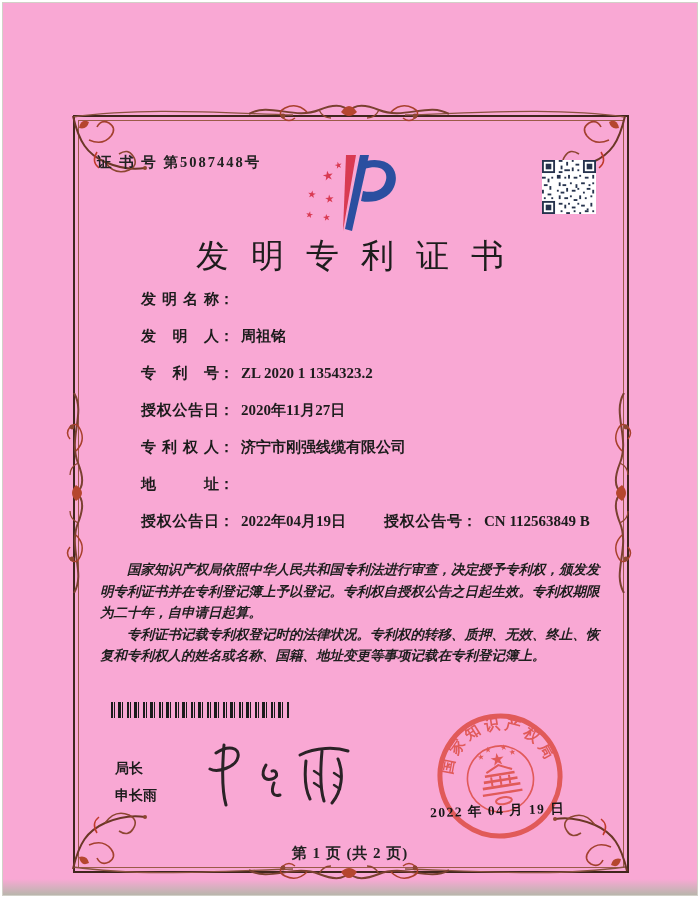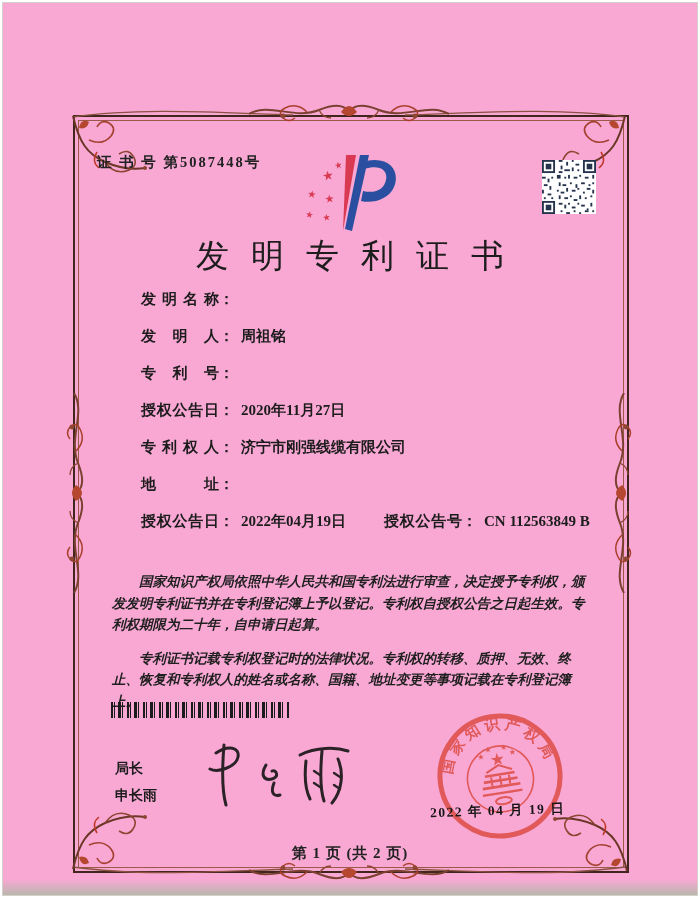--- a/index.html
+++ b/index.html
@@ -20,21 +20,21 @@
   .title{position:absolute;left:0;right:0;top:231px;text-align:center;font-size:33px;
     font-weight:normal;color:#1d1d1d;letter-spacing:22px;padding-left:22px;}
   .fields{position:absolute;left:108px;top:285px;width:492px;font-size:15px;font-weight:bold;color:#1c1c1c;margin-left:30px;}
   .field-row{display:flex;margin-bottom:15px;line-height:22px;white-space:nowrap;}
   .flabel{display:inline-block;width:78px;text-align:justify;text-align-last:justify;}
   .colon{margin-right:7px;}
   .grant-row{display:flex;line-height:22px;white-space:nowrap;}
   .grant-g2{margin-left:38px;display:flex;justify-content:flex-end;}
   .paras{position:absolute;left:97px;top:556px;width:508px;font-size:13.5px;line-height:21.5px;
     color:#1f1f1f;font-style:italic;font-weight:bold;}
-  .paras p{margin:12px;text-indent:2em;}
+  .paras p{margin:0;text-indent:2em;}
   .barcode{position:absolute;left:108px;top:699px;width:178px;height:16px;
     background:repeating-linear-gradient(90deg,#1c1c1c 0 2px,transparent 2px 3px,#1c1c1c 3px 4px,
       transparent 4px 7px,#1c1c1c 7px 10px,transparent 10px 11px,#1c1c1c 11px 12px,transparent 12px 16px);}
   .director{position:absolute;left:112px;top:752px;font-size:14px;font-weight:bold;
     color:#1c1c1c;line-height:27px;}
   .signature{position:absolute;left:185px;top:736px;}
   .qr{position:absolute;left:539px;top:157px;}
   .seal{position:absolute;left:430px;top:706px;transform:rotate(-9deg);}
   .seal-date{position:absolute;left:427px;top:799px;font-size:13.5px;font-weight:bold;color:#151515;
     letter-spacing:1.5px;transform:rotate(-2deg);white-space:nowrap;}
@@ -204,20 +204,21 @@
         <span class="colon">：</span>
     </div>
     <div class="field-row">
       <span class="flabel">发明人</span>
         <span class="colon">：</span>
         <span>周祖铭</span>
     </div>
     <div class="field-row">
       <span class="flabel">专利号</span>
         <span class="colon">：</span>
+        <span>ZL 2020 1 1354323.2</span>
     </div>
     <div class="field-row">
       <span class="flabel">授权公告日</span>
         <span class="colon">：</span>
         <span>2020年11月27日</span>
     </div>
     <div class="field-row">
       <span class="flabel">专利权人</span>
         <span class="colon">：</span>
         <span>济宁市刚强线缆有限公司</span>

